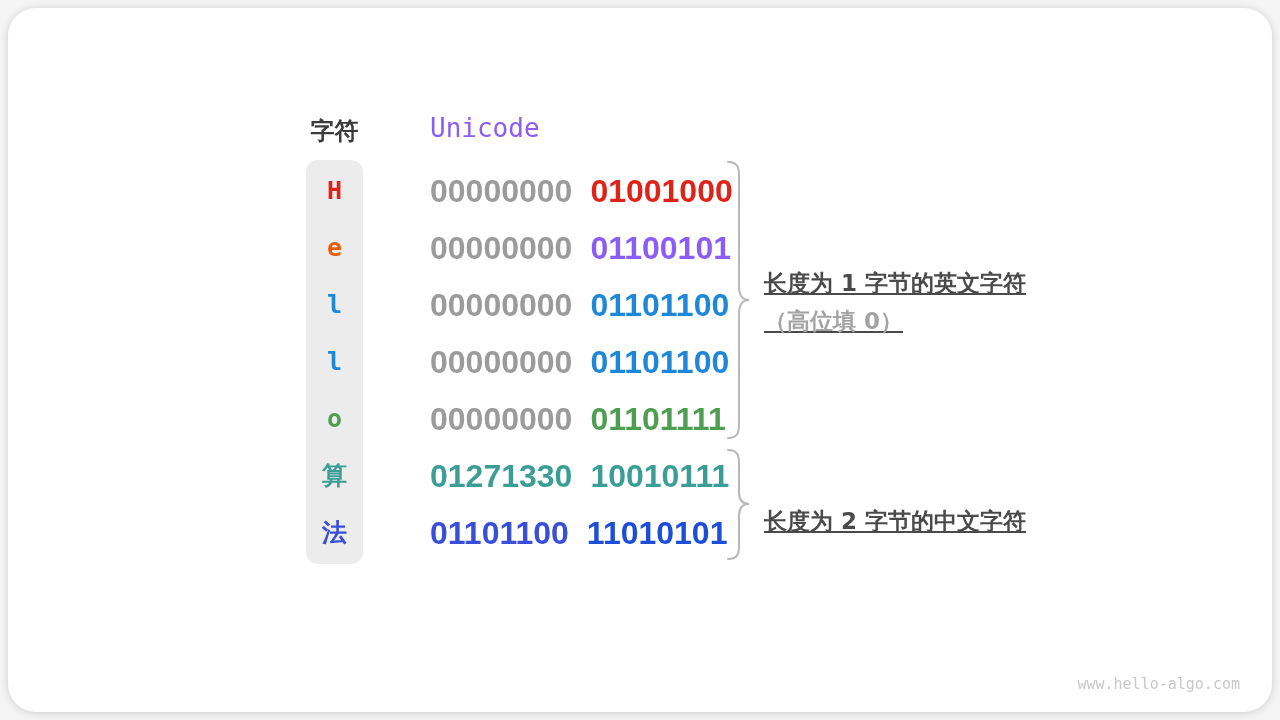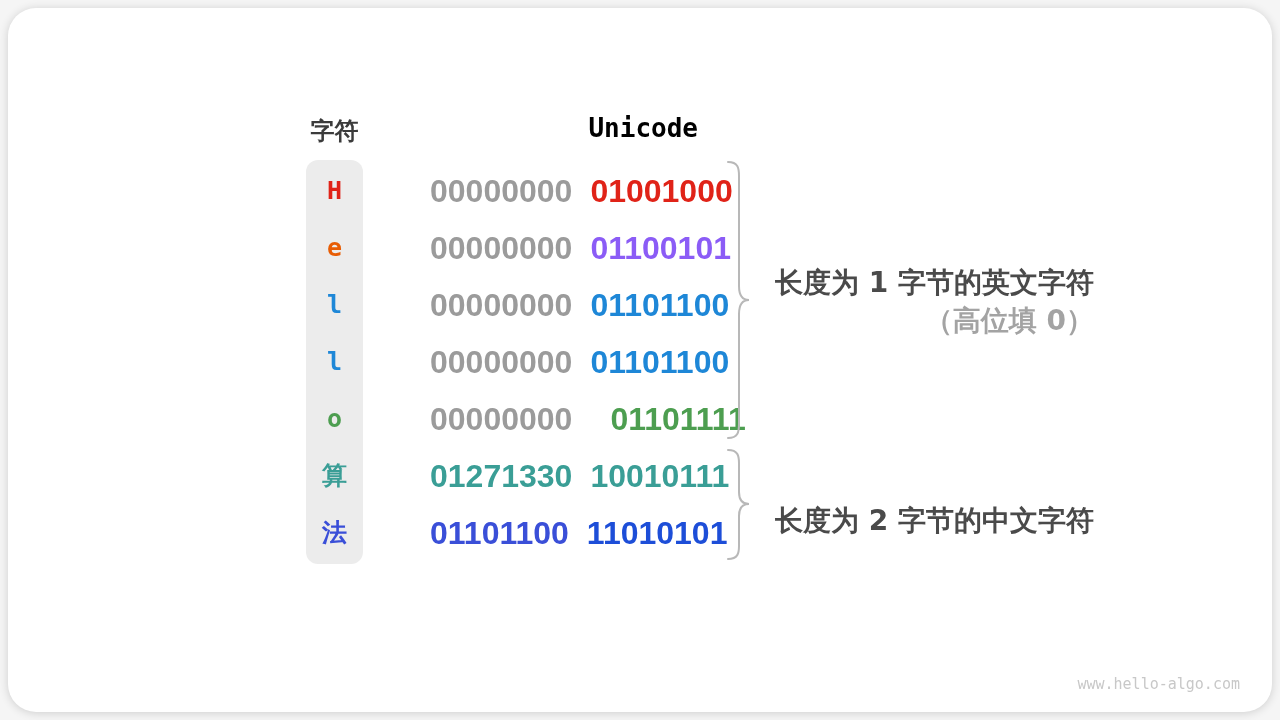--- a/index.html
+++ b/index.html
@@ -24,24 +24,24 @@
   .hdr-char {
     position: absolute;
     left: 306px; top: 115px; width: 57px;
     text-align: center;
     font-size: 24px; font-weight: 700;
     color: #3b3b3b;
   }
   .hdr-unicode {
     position: absolute;
     left: 430px; top: 113px; width: 268px;
-    text-align: right;
+    text-align: left;
     font-family: "DejaVu Sans Mono", monospace;
-    font-size: 26px; font-weight: 700;
-    color: #000000;
+    font-size: 26px; font-weight: 400;
+    color: #8b5cf6;
   }
   .char-col-bg {
     position: absolute;
     left: 306px; top: 160px;
     width: 57px; height: 404px;
     background: #ececec;
     border-radius: 12px;
   }
   .rows {
     position: absolute;
@@ -68,24 +68,25 @@
     white-space: nowrap;
     line-height: 1;
   }
   .byte1 { margin-right: 18px; }
   .brace {
     position: absolute;
   }
   .note {
     position: absolute;
     width: 330px;
-    text-align: right;
-    font-size: 28px;
+    text-align: left;
+    font-size: 23px;
     font-weight: 600;
     color: #4a4a4a;
+    text-decoration: underline;
   }
   .note-1 { left: 764px; top: 264px; line-height: 38px; }
   .note-1 .sub { color: #a3a3a3; }
   .note-2 { left: 764px; top: 506px; line-height: 30px; }
   .watermark {
     position: absolute;
     right: 40px; top: 675px;
     font-family: "DejaVu Sans Mono", monospace;
     font-size: 15px;
     color: #c8c8c8;
@@ -129,21 +130,21 @@
   <div class="row">
     <div class="cell-char" style="color: rgb(30, 135, 215);">l</div>
     <div class="cell-bits">
       <span class="byte byte1" style="color: rgb(155, 155, 155);">00000000</span><span class="byte byte2" style="color: rgb(30, 135, 215);">01101100</span>
     </div>
   </div>
 
   <div class="row">
     <div class="cell-char" style="color: rgb(77, 158, 80);">o</div>
     <div class="cell-bits">
-      <span class="byte byte1" style="color: rgb(155, 155, 155);">00000000</span><span class="byte byte2" style="color: rgb(77, 158, 80); margin-left: 20px;">01101111</span>
+      <span class="byte byte1" style="color: rgb(155, 155, 155);">00000000</span><span class="byte byte2" style="color: rgb(77, 158, 80);">01101111</span>
     </div>
   </div>
 
   <div class="row">
     <div class="cell-char" style="color: rgb(58, 158, 150);">算</div>
     <div class="cell-bits">
       <span class="byte byte1" style="color: rgb(58, 158, 150);">01271330</span><span class="byte byte2" style="color: rgb(58, 158, 150); text-align: right;">10010111</span>
     </div>
   </div>
 

